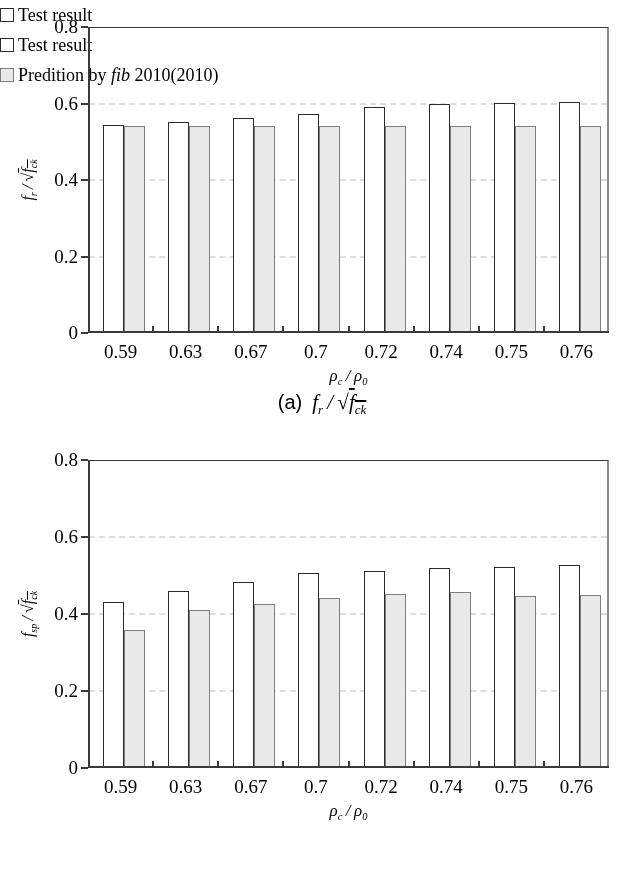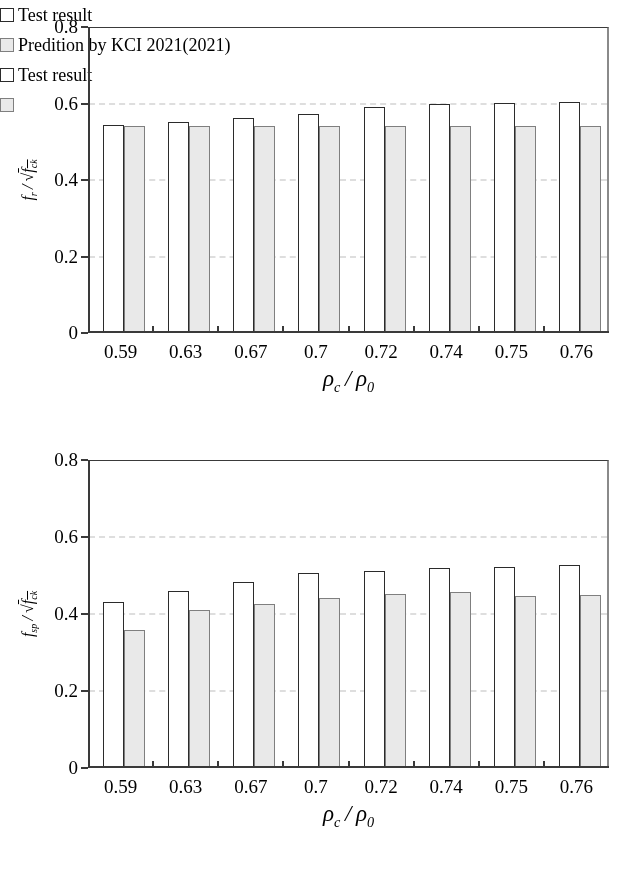--- a/index.html
+++ b/index.html
@@ -8,21 +8,21 @@
     font-family:"Liberation Serif", serif;color:#000;overflow:hidden;
   }
   .abs{position:absolute;box-sizing:border-box;}
   .plot-box{border:1px solid #8a8a8a;border-top:1px solid #3a3a3a;border-right:2px solid #8a8a8a;background:transparent;}
   .gridline{border-top:2px dashed #dedede;height:0;}
   .axis-line{background:#3a3a3a;}
   .tick{background:#3a3a3a;}
   .bar{box-sizing:border-box;}
   .ytick-label{font-size:19px;text-align:right;line-height:20px;}
   .xtick-label{font-size:19px;text-align:center;line-height:20px;}
-  .axis-title{font-size:23px;text-align:center;font-style:italic;}
+  .axis-title{font-size:17px;text-align:center;font-style:italic;}
   .y-axis-title{transform:rotate(-90deg);transform-origin:center;font-size:16px;}
   .legend-row{white-space:nowrap;line-height:30px;font-size:18px;}
   .legend-swatch{display:inline-block;width:12px;height:12px;vertical-align:-1px;margin-right:4px;}
   .caption{font-size:20px;text-align:center;line-height:26px;}
   .caption .formula{font-style:italic;font-size:21px;}
   .caption .prefix{font-family:"Liberation Sans", sans-serif;font-style:normal;font-size:20px;}
   sub{font-size:0.62em;line-height:0;}
   .ovl{text-decoration:overline;}
   i{font-style:italic;}
 </style>
@@ -74,22 +74,22 @@
     <div class="abs xtick-label" style="left: 218.25px; top: 342px; width: 65.125px;">0.67</div>
     <div class="abs xtick-label" style="left: 283.375px; top: 342px; width: 65.125px;">0.7</div>
     <div class="abs xtick-label" style="left: 348.5px; top: 342px; width: 65.125px;">0.72</div>
     <div class="abs xtick-label" style="left: 413.625px; top: 342px; width: 65.125px;">0.74</div>
     <div class="abs xtick-label" style="left: 478.75px; top: 342px; width: 65.125px;">0.75</div>
     <div class="abs xtick-label" style="left: 543.875px; top: 342px; width: 65.125px;">0.76</div>
     <div class="abs axis-title" style="left: 88px; top: 366px; width: 521px;"><i>ρ</i><sub><i>c</i></sub> / <i>ρ</i><sub><i>0</i></sub></div>
     <div class="abs axis-title y-axis-title" style="left: -50px; top: 169px; width: 160px; height: 22px;"><i>f</i><sub><i>r</i></sub> / √<span class="ovl"><i>f</i><sub><i>ck</i></sub></span></div>
     <div style="left: 114px; top: 36px; width: 340px;">
       <div class="legend-row"><span class="legend-swatch" style="background:#ffffff;border:1.3px solid #2b2b2b;"></span><span>Test result</span></div>
-      <div class="legend-row"><span class="legend-swatch" style="background:#e9e9e9;border:1.3px solid #7f7f7f;"></span><span>Predition by KCI 2021(2021)</span></div>
     </div>
+    <div class="abs caption" style="left: 0px; top: 389px; width: 644px;"><span class="prefix">(a)</span>&nbsp; <span class="formula"><i>f</i><sub><i>r</i></sub> / √<span class="ovl"><i>f</i><sub><i>ck</i></sub></span></span></div>
     <div class="abs gridline" style="left: 89px; top: 690px; width: 518px;"></div>
     <div class="abs gridline" style="left: 89px; top: 613px; width: 518px;"></div>
     <div class="abs gridline" style="left: 89px; top: 536px; width: 518px;"></div>
     <div class="abs plot-box" style="left: 88px; top: 460px; width: 521px; height: 308px;"></div>
     <div class="abs bar" style="left: 103px; top: 601.68px; width: 21px; height: 166.32px; background: rgb(255, 255, 255); border: 1.3px solid rgb(43, 43, 43);"></div>
     <div class="abs bar" style="left: 124px; top: 630.17px; width: 21px; height: 137.83px; background: rgb(233, 233, 233); border: 1.6px solid rgb(127, 127, 127);"></div>
     <div class="abs bar" style="left: 168.125px; top: 590.9px; width: 21px; height: 177.1px; background: rgb(255, 255, 255); border: 1.3px solid rgb(43, 43, 43);"></div>
     <div class="abs bar" style="left: 189.125px; top: 610.15px; width: 21px; height: 157.85px; background: rgb(233, 233, 233); border: 1.6px solid rgb(127, 127, 127);"></div>
     <div class="abs bar" style="left: 233.25px; top: 581.66px; width: 21px; height: 186.34px; background: rgb(255, 255, 255); border: 1.3px solid rgb(43, 43, 43);"></div>
     <div class="abs bar" style="left: 254.25px; top: 603.99px; width: 21px; height: 164.01px; background: rgb(233, 233, 233); border: 1.6px solid rgb(127, 127, 127);"></div>
@@ -127,15 +127,15 @@
     <div class="abs xtick-label" style="left: 218.25px; top: 777px; width: 65.125px;">0.67</div>
     <div class="abs xtick-label" style="left: 283.375px; top: 777px; width: 65.125px;">0.7</div>
     <div class="abs xtick-label" style="left: 348.5px; top: 777px; width: 65.125px;">0.72</div>
     <div class="abs xtick-label" style="left: 413.625px; top: 777px; width: 65.125px;">0.74</div>
     <div class="abs xtick-label" style="left: 478.75px; top: 777px; width: 65.125px;">0.75</div>
     <div class="abs xtick-label" style="left: 543.875px; top: 777px; width: 65.125px;">0.76</div>
     <div class="abs axis-title" style="left: 88px; top: 801px; width: 521px;"><i>ρ</i><sub><i>c</i></sub> / <i>ρ</i><sub><i>0</i></sub></div>
     <div class="abs axis-title y-axis-title" style="left: -50px; top: 603px; width: 160px; height: 22px;"><i>f</i><sub><i>sp</i></sub> / √<span class="ovl"><i>f</i><sub><i>ck</i></sub></span></div>
     <div style="left: 114px; top: 469px; width: 340px;">
       <div class="legend-row"><span class="legend-swatch" style="background:#ffffff;border:1.3px solid #2b2b2b;"></span><span>Test result</span></div>
-      <div class="legend-row"><span class="legend-swatch" style="background:#e9e9e9;border:1.3px solid #7f7f7f;"></span></div>
+      <div class="legend-row"><span class="legend-swatch" style="background:#e9e9e9;border:1.3px solid #7f7f7f;"></span><span>Predition by <i>fib</i> 2010(2010)</span></div>
     </div>
   </div>
 
 </body></html>

